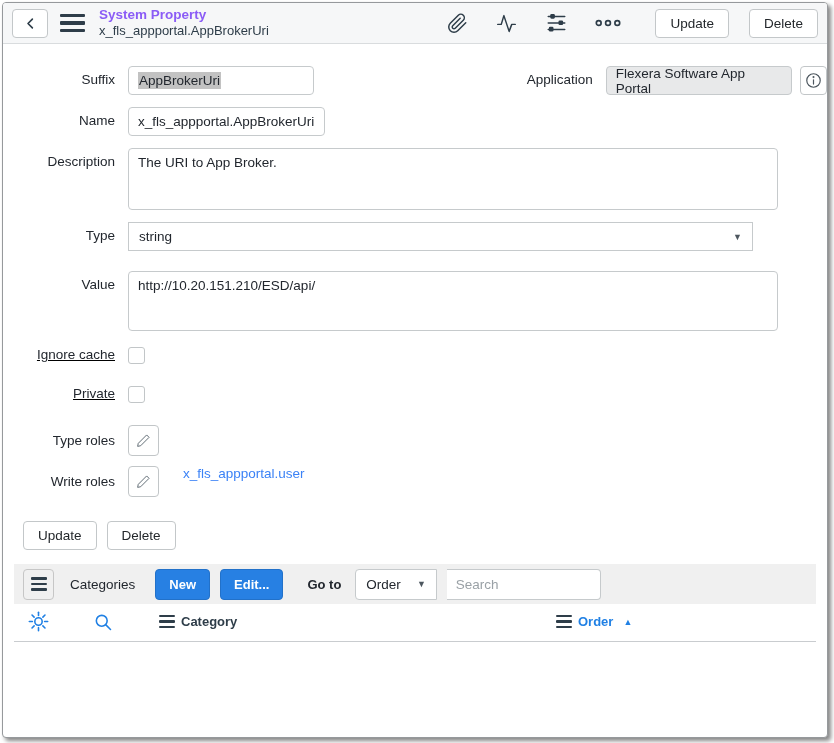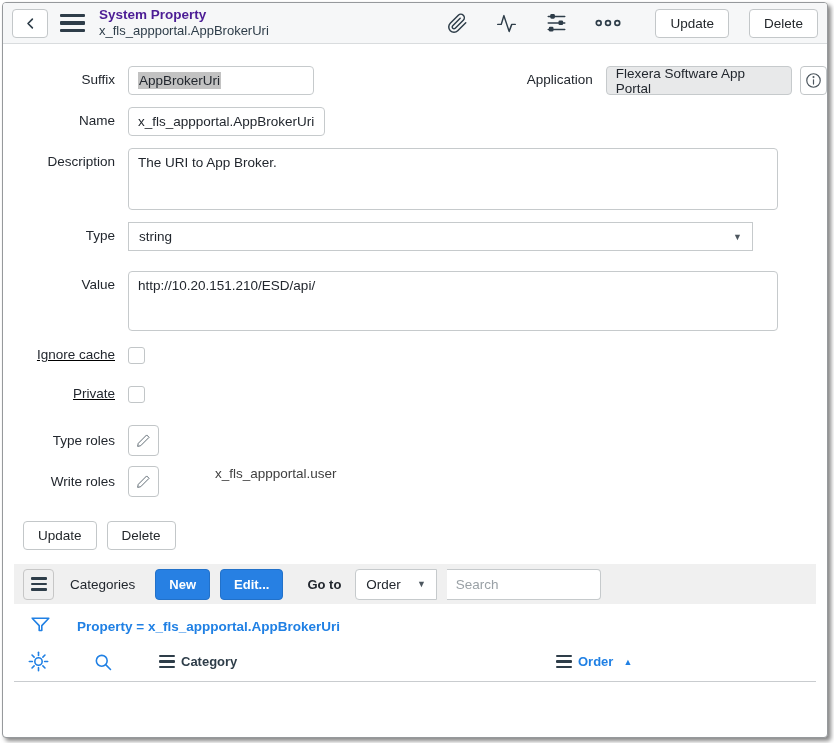--- a/index.html
+++ b/index.html
@@ -29,21 +29,21 @@
   }
   .back-btn {
     width:36px; height:29px; background:#fff;
     border:1px solid #c3c7c9; border-radius:4px;
     display:flex; align-items:center; justify-content:center;
     cursor:pointer; flex:none;
   }
   .hamburger { display:flex; flex-direction:column; gap:4px; cursor:pointer; }
   .hamburger span { width:25px; height:3.5px; background:#2e3d49; border-radius:1px; }
   .title-block { line-height:1.2; margin-left:2px; }
-  .title   { font-size:13.5px; font-weight:700; color:#4c1d95; }
+  .title   { font-size:13.5px; font-weight:700; color:#8b5cf6; }
   .subtitle{ font-size:13px;   color:#2e3d49; }
   .hdr-spacer { flex:1; }
   .hdr-icons { display:flex; align-items:center; gap:27px; margin-right:14px; }
   .hdr-icons .icn { cursor:pointer; display:flex; align-items:center; }
   .btn {
     background:#fff; border:1px solid #c3c7c9; border-radius:4px;
     padding:6px 14px; font-size:13.5px; color:#23272b;
     font-family:inherit; cursor:pointer;
   }
   .hdr-btn { margin-left:8px; }
@@ -88,21 +88,21 @@
 
   .checkbox {
     width:17px; height:17px; background:#fff;
     border:1px solid #c2c6c8; border-radius:3px; cursor:pointer;
   }
   .iconbtn {
     width:31px; height:31px; background:#fff;
     border:1px solid #c2c6c8; border-radius:4px;
     display:flex; align-items:center; justify-content:center; cursor:pointer;
   }
-  .roles-value { font-size:13.5px; color:#404040; margin-left:56px; }
+  .roles-value { font-size:13.5px; color:#3b82f6; margin-left:24px; }
 
   .form-actions { display:flex; gap:10px; padding:14px 0 0 20px; }
 
   
   .related { margin:14px 11px 0 11px; }
   .list-toolbar {
     background:#f0f0f0; height:40px;
     display:flex; align-items:center; gap:10px; padding:0 9px;
   }
   .list-menu-btn {
@@ -304,28 +304,20 @@
       <button class="btn-primary">New</button>
       <button class="btn-primary">Edit...</button>
       <span class="goto-label">Go to</span>
       <div class="goto-select">
         <span>Order</span>
         <span class="caret">▼</span>
       </div>
       <input class="search-input" placeholder="Search" style="">
     </div>
 
-    <div class="filter-row">
-      <span class="icn" style="display:flex;">
-        <svg width="21" height="23" viewBox="0 0 24 26" fill="none" stroke="#2080e4" stroke-width="1.8" stroke-linejoin="round">
-            <path d="M2.5 3.5h19l-8 8.5v5.5h-3v-5.5z"></path>
-          </svg>
-      </span>
-      <a class="filter-link">Property = x_fls_appportal.AppBrokerUri</a>
-    </div>
 
     <div class="cols-row">
       <span class="icn">
         <svg width="21" height="21" viewBox="0 0 24 24" fill="none" stroke="#2080e4" stroke-width="1.8" stroke-linecap="round">
           <circle cx="12" cy="12" r="4.2"></circle>
           <line x1="12" y1="1.5" x2="12" y2="5"></line>
             <line x1="12" y1="19" x2="12" y2="22.5"></line>
           <line x1="1.5" y1="12" x2="5" y2="12"></line>
             <line x1="19" y1="12" x2="22.5" y2="12"></line>
           <line x1="4.6" y1="4.6" x2="7" y2="7"></line>

